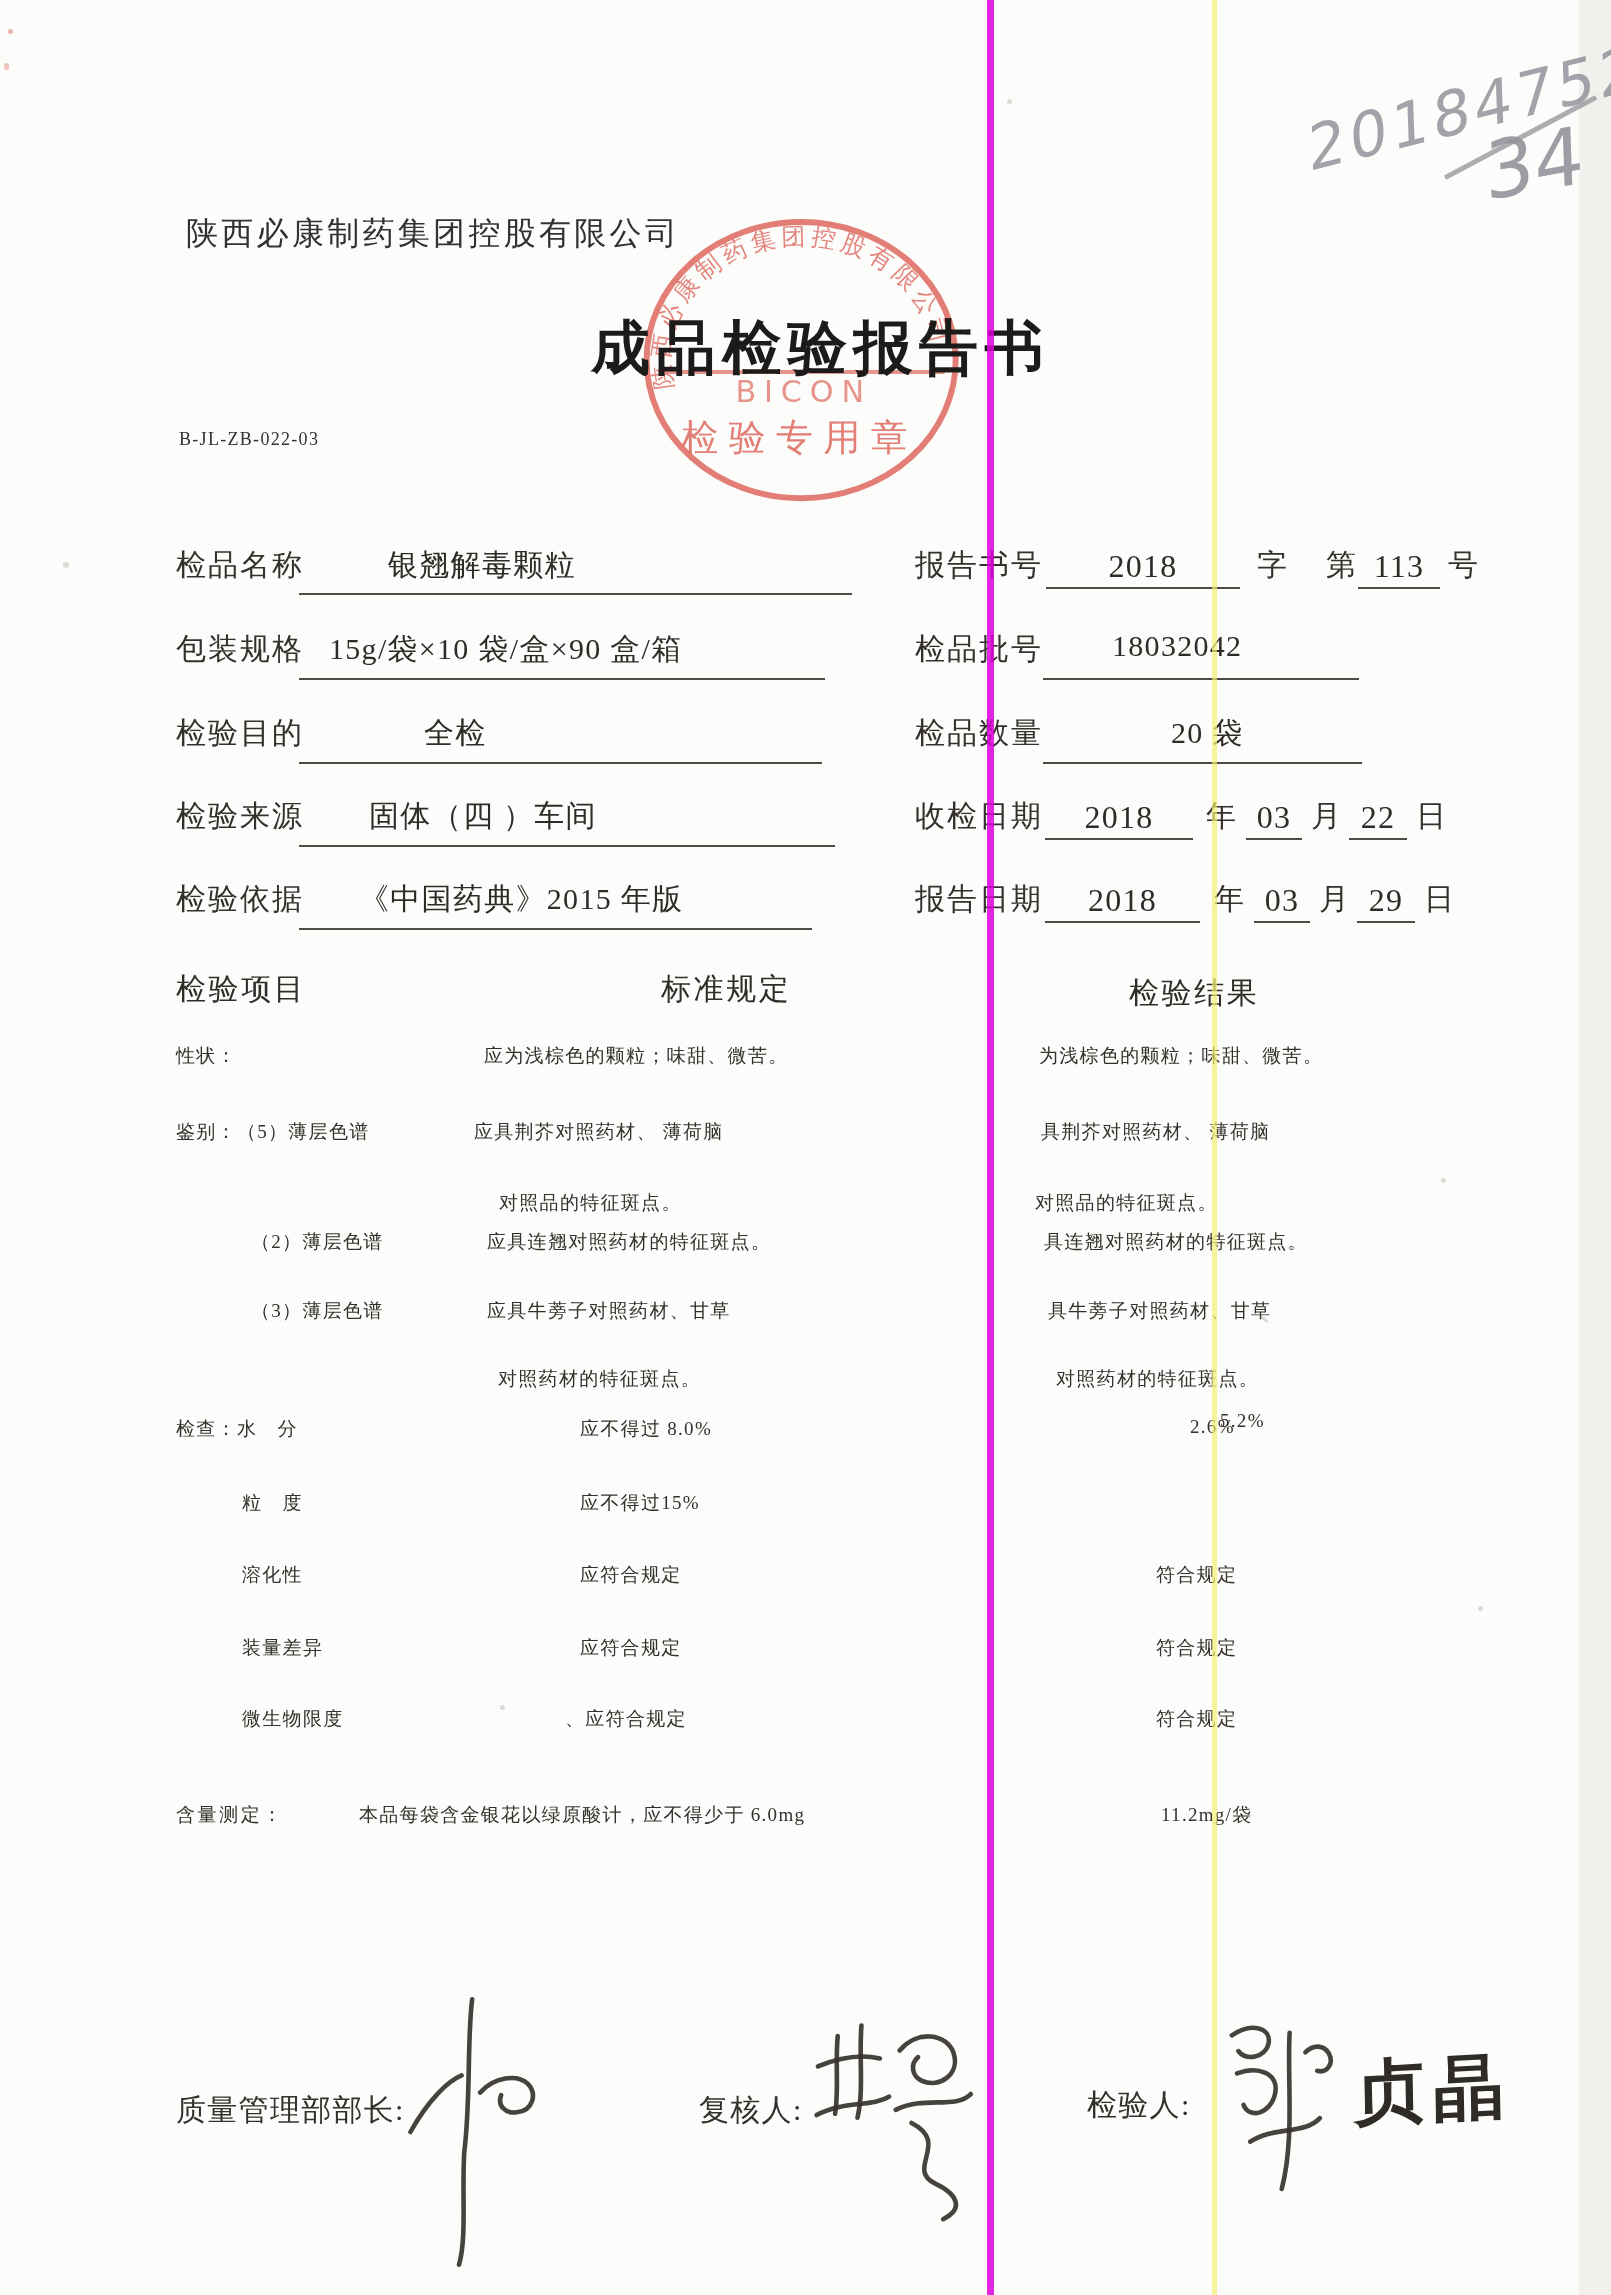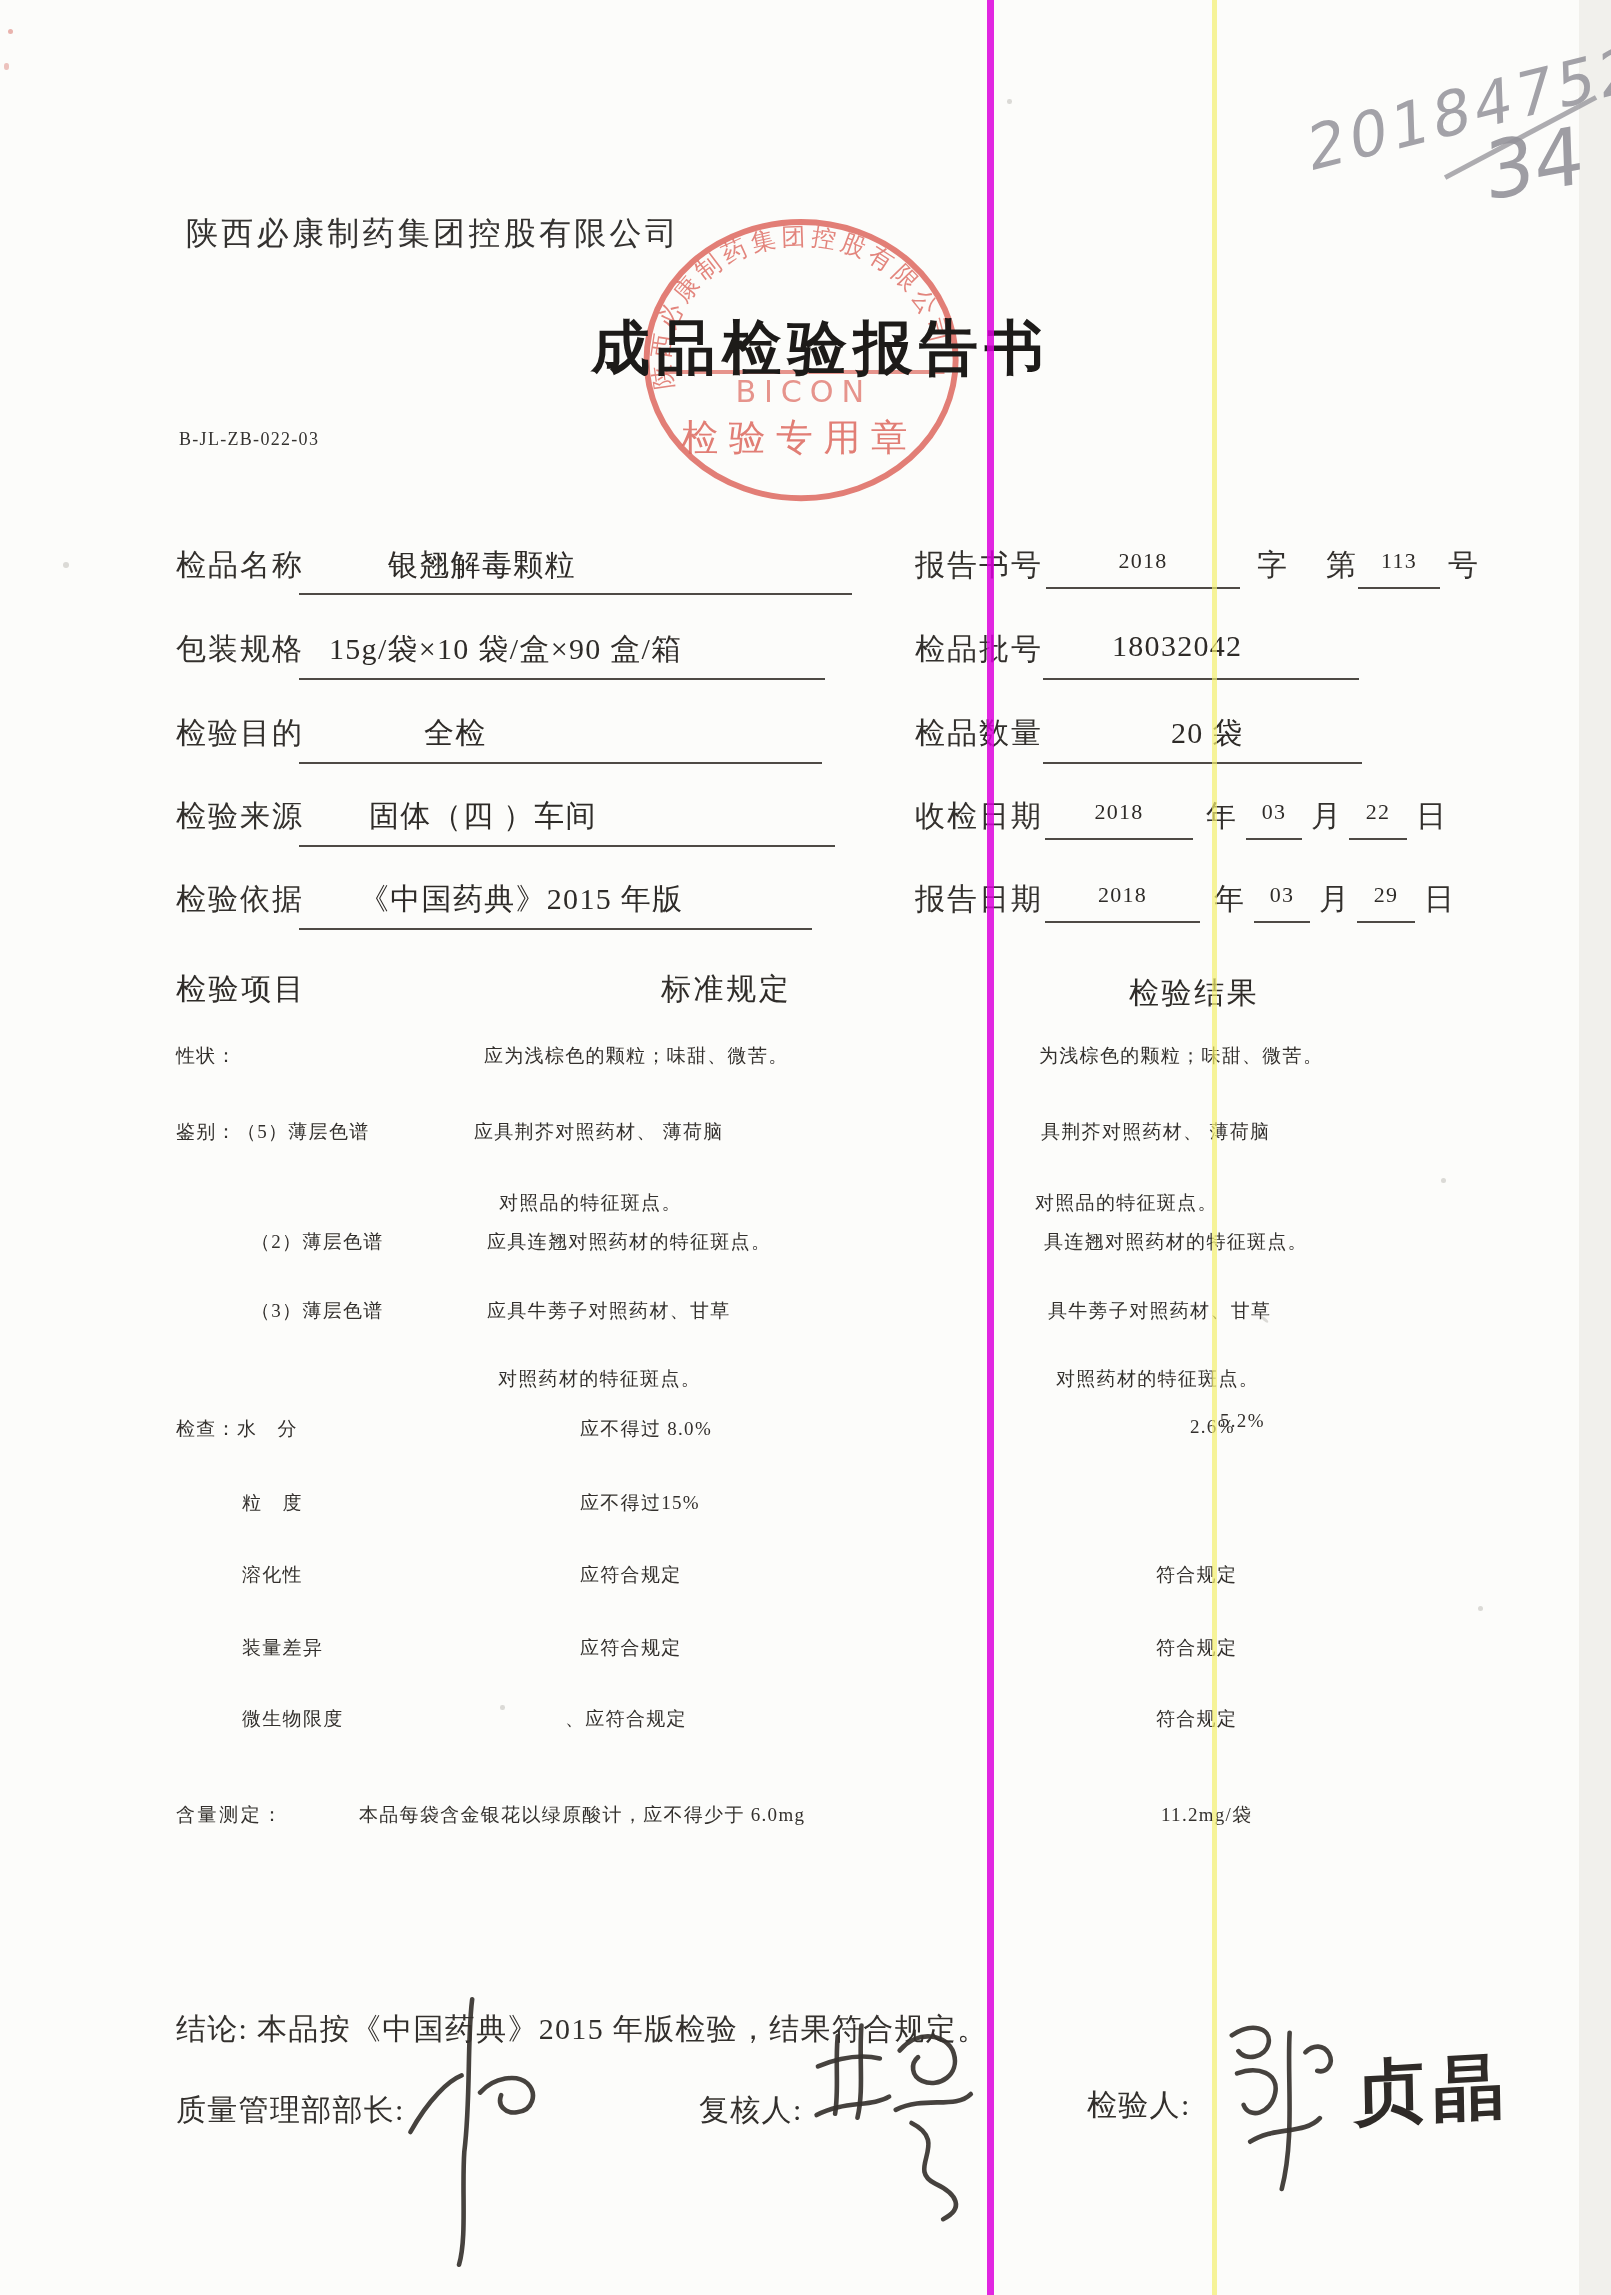--- a/index.html
+++ b/index.html
@@ -7,21 +7,21 @@
     position:relative;width:1611px;height:2295px;margin:0 auto;
     background:#fcfcfa;overflow:hidden;
     font-family:"Liberation Serif","DejaVu Serif",serif;
     color:#2f2c29;
   }
   .abs{position:absolute;}
   .lbl{font-size:30px;letter-spacing:2px;white-space:nowrap;color:#33302d;}
   .val{font-size:30px;letter-spacing:1.3px;white-space:nowrap;color:#2e2b28;}
   .ul{border-bottom:2.6px solid #4e4a45;height:42px;}
   .ulbox{border-bottom:2.6px solid #4e4a45;height:39px;text-align:center;
-         font-size:22px;letter-spacing:1.3px;color:#2e2b28;white-space:nowrap;}
+         font-size:32px;letter-spacing:1.3px;color:#2e2b28;white-space:nowrap;}
   .cell{font-size:19px;letter-spacing:1.3px;white-space:nowrap;color:#33302d;}
   .hdr{font-size:30px;letter-spacing:2.6px;white-space:nowrap;color:#2f2c29;}
   .title{font-size:59px;font-weight:bold;letter-spacing:6.6px;white-space:nowrap;color:#1d1b19;}
   .company{font-size:32px;letter-spacing:3.3px;white-space:nowrap;color:#343230;}
   .doccode{font-size:18px;letter-spacing:1.3px;white-space:nowrap;color:#343230;}
   .vline{position:absolute;top:0;bottom:0;}
   .handw{font-family:"DejaVu Sans",sans-serif;color:#94939a;white-space:nowrap;}
   .sig path{fill:none;stroke:#36322e;stroke-width:7;stroke-linecap:round;stroke-linejoin:round;opacity:.92;}
   .speck{position:absolute;border-radius:50%;background:#b9b7b2;opacity:.5;}
 </style>
@@ -159,21 +159,20 @@
   <div class="abs cell" style="left:1156px;top:1635px;">符合规定</div>
 
   <div class="abs cell" style="left:242px;top:1706px;">微生物限度</div>
   <div class="abs cell" style="left:565px;top:1706px;">、应符合规定</div>
   <div class="abs cell" style="left:1156px;top:1706px;">符合规定</div>
 
   <div class="abs cell" style="left:176px;top:1802px;letter-spacing:2.6px;">含量测定：</div>
   <div class="abs cell" style="left:359px;top:1802px;">本品每袋含金银花以绿原酸计，应不得少于 6.0mg</div>
   <div class="abs cell" style="left:1161px;top:1802px;">11.2mg/袋</div>
 
-  <div class="abs cell" style="left:176px;top:2009px;font-size:30px;">结论: 本品按《中国药典》2015 年版检验，结果符合规定。</div>
 
   <div class="abs cell" style="left:176px;top:2090px;font-size:30px;">质量管理部部长:</div>
   <div class="abs cell" style="left:699px;top:2090px;font-size:30px;">复核人:</div>
   <div class="abs cell" style="left:1087px;top:2085px;font-size:30px;">检验人:</div>
 
   <svg class="sig abs" style="left:388px;top:1994px;" width="171" height="276" viewBox="0 0 260 420">
     <path d="M128,8 C120,70 126,160 116,240 C112,300 120,370 108,412"></path>
     <path d="M34,210 C62,160 92,132 112,124"></path>
     <path d="M140,150 C162,126 196,122 212,136 C228,152 220,178 196,180 C178,182 166,170 172,154"></path>
   </svg>

